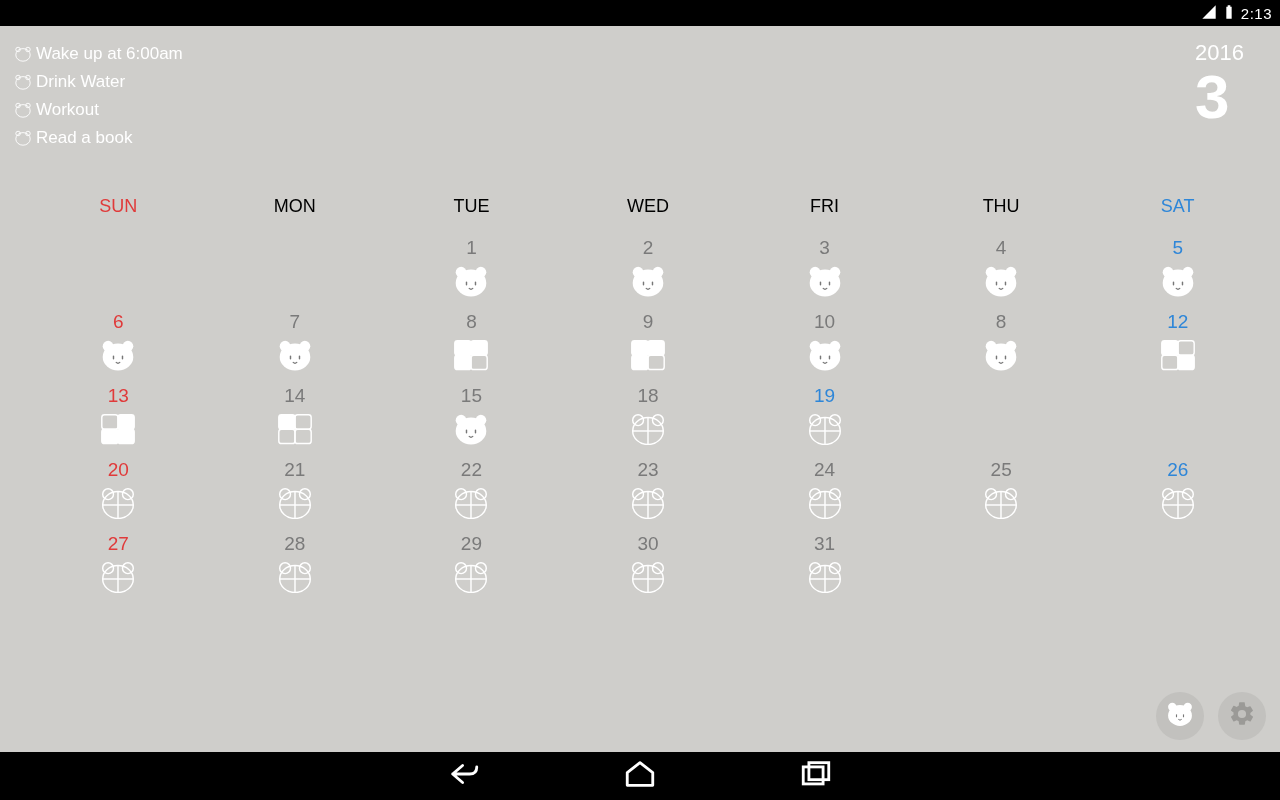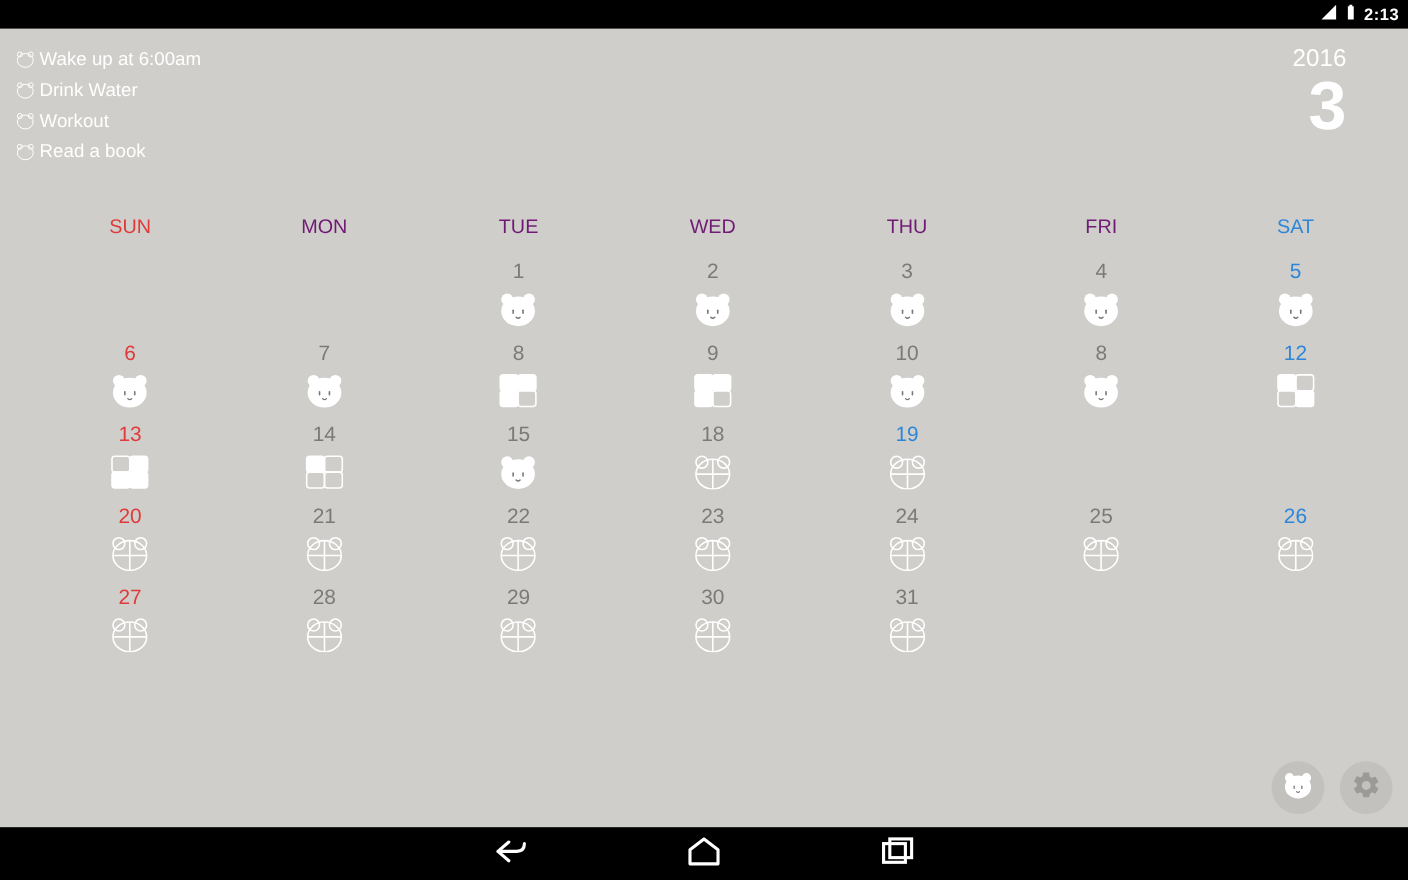--- a/index.html
+++ b/index.html
@@ -2,36 +2,36 @@
 <html><head>
 <meta charset="utf-8">
 <style>
   * { box-sizing: border-box; margin: 0; padding: 0; }
   html, body { width: 1280px; height: 800px; overflow: hidden; font-family: -apple-system, Helvetica, Arial, sans-serif; }
   body { background: #000; display: flex; flex-direction: column; }
 
   
   .status-bar { height: 26px; background: #000; color: #fff; display: flex; justify-content: flex-end; align-items: center; padding: 0 8px; gap: 4px; font-size: 15px; }
   .status-bar svg { width: 16px; height: 16px; }
-  .status-bar .clock { font-weight: 700; letter-spacing: 0.5px; }
+  .status-bar .clock { font-weight: 400; letter-spacing: 0.5px; }
 
   
   .app { flex: 1; background: #cfcecb; position: relative; color: #7f7f7f; }
   .tasks { position: absolute; top: 18px; left: 14px; display: flex; flex-direction: column; gap: 8px; }
   .task { display: flex; align-items: center; gap: 4px; color: #ffffff; font-size: 17px; font-weight: 400; }
   .task .icon { width: 18px; height: 18px; }
   .task svg { width: 18px; height: 18px; }
 
-  .year-month { position: absolute; top: 14px; right: 56px; text-align: right; color: #fff; }
+  .year-month { position: absolute; top: 14px; right: 36px; color: #fff; }
   .year { font-size: 22px; font-weight: 500; }
   .month { font-size: 62px; font-weight: 700; line-height: 1; }
 
   .calendar { position: absolute; top: 170px; left: 30px; right: 14px; }
   .dow-row, .week-row { display: grid; grid-template-columns: repeat(7, 1fr); }
-  .dow { text-align: center; font-size: 18px; font-weight: 500; color: #701a75; padding-bottom: 16px; }
+  .dow { text-align: center; font-size: 18px; font-weight: 500; color: #000000; padding-bottom: 16px; }
   .dow.sun { color: #e03a3a; }
   .dow.sat { color: #2e86d8; }
 
   .week-row { }
   .cell { display: flex; flex-direction: column; align-items: center; padding: 4px 0 10px; cursor: pointer; }
   .cell .num { font-size: 19px; font-weight: 400; color: #7a7a7a; margin-bottom: 6px; }
   .cell.sun .num { color: #e03a3a; }
   .cell.sat .num { color: #2e86d8; }
   .cell .g { width: 36px; height: 32px; }
 
@@ -111,22 +111,22 @@
     <div class="year">2016</div>
     <div class="month">3</div>
   </div>
 
   <div class="calendar">
     <div class="dow-row">
       <div class="dow sun">SUN</div>
       <div class="dow">MON</div>
       <div class="dow">TUE</div>
       <div class="dow">WED</div>
+      <div class="dow">FRI</div>
       <div class="dow">THU</div>
-      <div class="dow">FRI</div>
       <div class="dow sat">SAT</div>
     </div>
     <div id="weeks">
         <div class="week-row">
           <div class="cell sun"></div>
           <div class="cell "></div>
           <div class="cell ">
             <div class="num">1</div>
             <div class="g"><svg viewBox="0 0 40 36">
                 <g fill="#fff">

